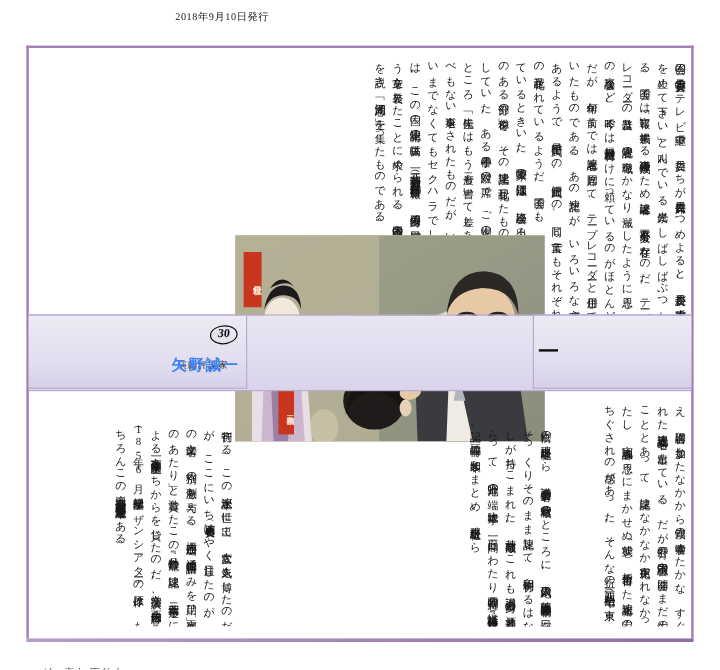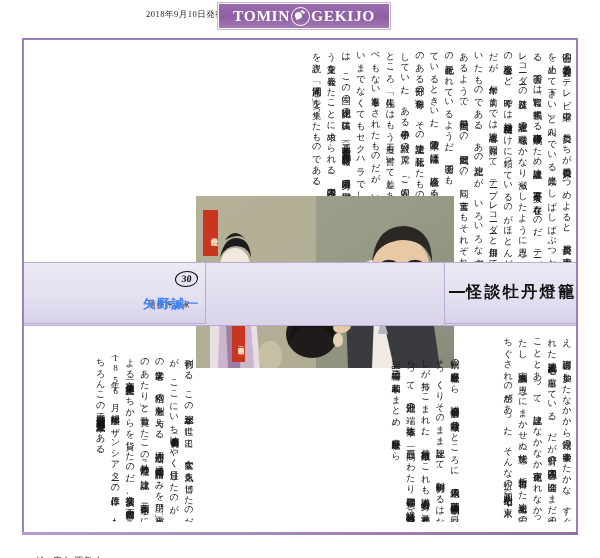--- a/index.html
+++ b/index.html
@@ -287,27 +287,20 @@
     margin-top: 19px;
   }
 </style>
 </head>
 <body>
 
 <div id="page">
 
   <div class="masthead">
     <div class="issue-date">2018年9月10日発行</div>
-    <div class="logo-plate">
-      <div class="logo-text">
-        <span>TOMIN</span>
-        <span class="logo-mark"></span>
-        <span>GEKIJO</span>
-      </div>
-    </div>
   </div>
 
   <div class="frame"></div>
   <div class="frame-bottom"></div>
 
   <div class="article-top">国会の予算委員会のテレビ中継で、委員たちが委員長席につめよると、委員長が大声で「速記を止めて下さい」と叫んでいる光景にしばしばぶつかる。国会では「官報」に掲載する議事録作成のため速記者は、必要不可欠な存在なのだ。テープレコーダーの普及は、速記者の職域をかなり減らしたように思う。雑誌の座談会など、昨今では録音用機材だけに頼っているのがほとんどだが、何年か前までは速記者も同席して、テープレコーダーと併用していたものである。あの速記だが、いろいろな方式があるようで、早稲田式だの、畑田式だの、同じ言葉でもそれぞれ独自の記号化されているようだ。国会でも、衆議院と参議院では別の方式を採っているときいた。随筆家の江國滋は、座談会に出るたびに、速記者に「女性の身体のある部分の俗称」を、その速記法で記号化したものを書いてもらい蒐集していた。ある小冊子の対談の席で、ご婦人の速記者にその注文をしたところ、「先生にはもう二度も書いて差しあげました」とにべもない返事をされたものだが、いまなら、いやいまでなくてもセクハラでしょうね、あれは。この国の速記術の嚆矢は、一八八二（明治一五）年九月一九日付『時事新報』に、盛岡出身の田鎖綱紀が梛の家元園子の署名で「日本傍聴記録法」という文章を発表したことに求められる。帝国議会の開設をひかえ、速記術の必要性を説き、「江湖同志ノ士」を集ったものである。この文章は各方面に影響を与</div>
 
   <div class="illo">
     <svg width="258" height="172" viewBox="0 0 258 172" xmlns="http://www.w3.org/2000/svg">
       <defs>
@@ -372,21 +365,20 @@
   <div class="illo-sign sign-botan">牡丹燈籠</div>
   <div class="illo-sign sign-encho">三遊亭圓朝</div>
 
   <div class="title-band"></div>
   <div class="title-band-clip-l"></div>
   <div class="title-band-clip-r"></div>
   <div class="series-number">30</div>
   <div class="byline-role">演藝評論家</div>
   <div class="byline-name">矢野誠一</div>
   <div class="title-rule"></div>
-  <div class="article-title">怪談牡丹燈籠</div>
 
   <div class="article-bottom-right">え、講習会に参加したなかから漢籍の素養ゆたかな、すぐれた速記者約三〇名を輩出している。だが肝腎の帝国議会の開会はまだ先のこととあって、速記はなかなか実用化されなかったし、実地訓練も思うにまかせぬ状態で、折角習得した速記術も宝の持ちぐされの感があった。そんな折の一八八四（明治一七）年、東京</div>
   <div class="article-bottom-mid">京橋の稗史出版社から、講習会参加者の若林玵蔵のところに、人気絶頂の落語家三遊亭圓朝の口演をそっくりそのまま速記して、印刷刊行するはなしが持ちこまれた。若林玵蔵はこれも講習会出身の酒井昇造と語らって、上野池の端、吹抜亭で、一五日間にわたり圓朝得意の怪談噺『牡丹燈籠』を速記、一三編一三冊の和装本にまとめ、稗史出版社から</div>
   <div class="article-bottom-left">刊行する。この速記本が世に出て、大変な人気を博したのだが、ここにいちはやく注目したのが、明治の文学者に、格別の刺激を与える。坪内逍遥が「通篇俚言俗語のみを用ひ」「宛然まのあたり」と激賞したこの『牡丹燈籠』の速記は、二葉亭四迷らによる言文一致体文学誕生のちからを貸したのだ。文学座公演、大西信行脚本、鵜山仁演出『怪談牡丹燈籠』（18年5・6月　紀伊國屋サザンシアター）の原作は、もちろんこの三遊亭円朝・若林玵蔵・酒井昇造速記本である。</div>
   <div class="credit-note">（演劇企画委員長）</div>
 
   <div class="illus-credit">絵=唐仁原教久</div>
 
 </div>
 

